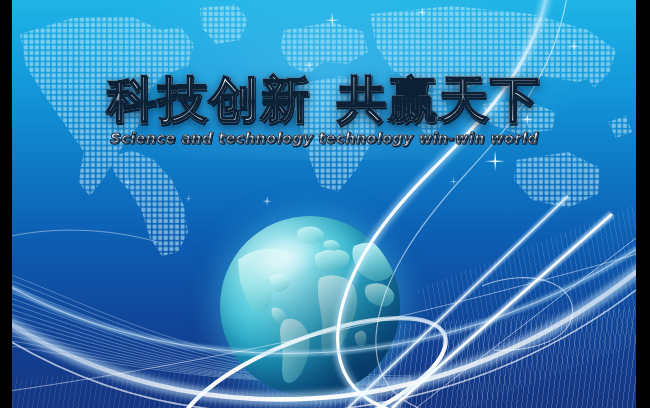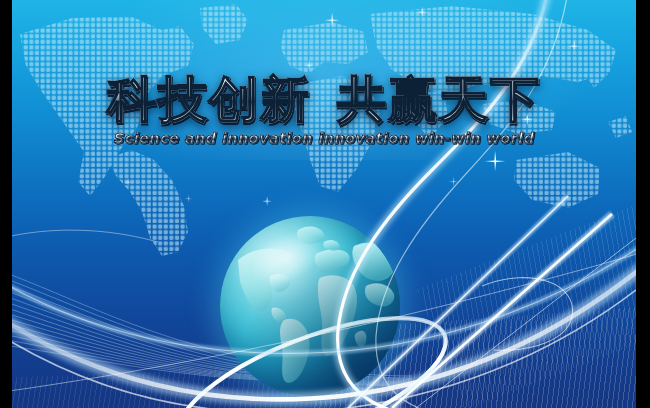--- a/index.html
+++ b/index.html
@@ -320,21 +320,21 @@
     <div class="spark" style="left:556px;top:40px;width:12px;height:12px;opacity:.7;">
       <b></b>
         <i></i>
       </div>
 
     <div id="textblock">
       <div class="headline">
         <span>科技创新</span><span class="gap"></span><span>共赢天下</span>
       </div>
       <div>
-        <div class="subhead">Science and innovation innovation win-win world</div>
+        <div class="subhead">Science and technology technology win-win world</div>
       </div>
     </div>
 
   </div>
 
   <div class="bar left"></div>
   <div class="bar right"></div>
 </div>
 
 </body></html>

